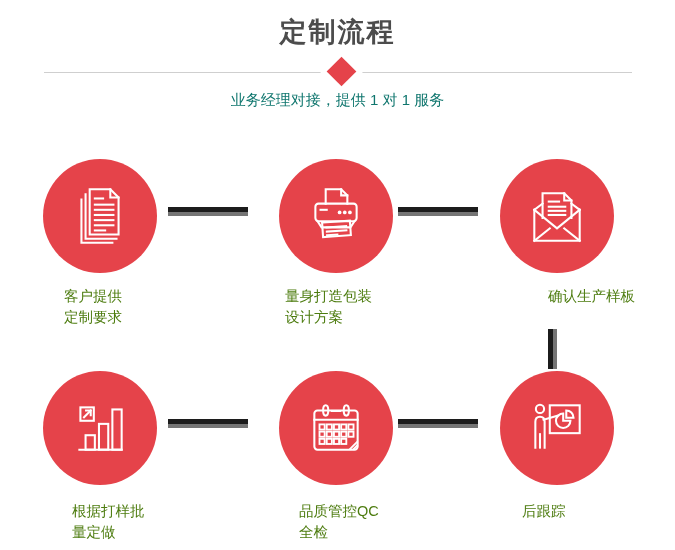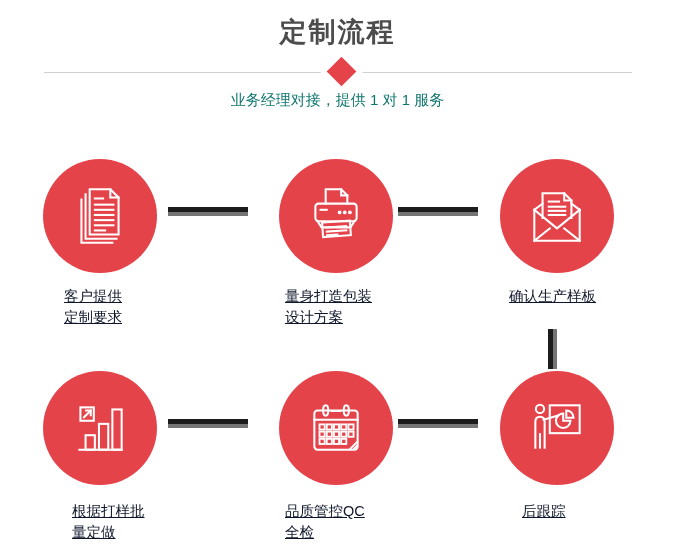--- a/index.html
+++ b/index.html
@@ -30,28 +30,28 @@
     position:absolute; width:114px; height:114px; border-radius:50%;
     background:#e5434a; display:flex; align-items:center; justify-content:center;
   }
   .c1 { left:43px;  top:159px; }
   .c2 { left:279px; top:159px; }
   .c3 { left:500px; top:159px; }
   .c4 { left:43px;  top:371px; }
   .c5 { left:279px; top:371px; }
   .c6 { left:500px; top:371px; }
   .step-label {
-    position:absolute; font-size:14.5px; color:#0f172a; line-height:21px;
-    text-align:left; white-space:nowrap;text-decoration:underline;
+    position:absolute; font-size:14.5px; color:#4d7c0f; line-height:21px;
+    text-align:left; white-space:nowrap;
   }
   .l1 { left:64px;  top:286px; }
   .l2 { left:285px; top:286px; }
-  .l3 { left:509px; top:286px; }
+  .l3 { left:548px; top:286px; }
   .l4 { left:72px;  top:501px; }
-  .l5 { left:285px; top:501px; }
+  .l5 { left:299px; top:501px; }
   .l6 { left:522px; top:501px; }
   .conn-h {
     position:absolute; width:80px; height:9px;
     background:linear-gradient(to bottom, #1c1c1c 0 5px, #757575 5px 100%);
   }
   .h12 { left:168px; top:207px; }
   .h23 { left:398px; top:207px; }
   .h45 { left:168px; top:419px; }
   .h56 { left:398px; top:419px; }
   .conn-v {

